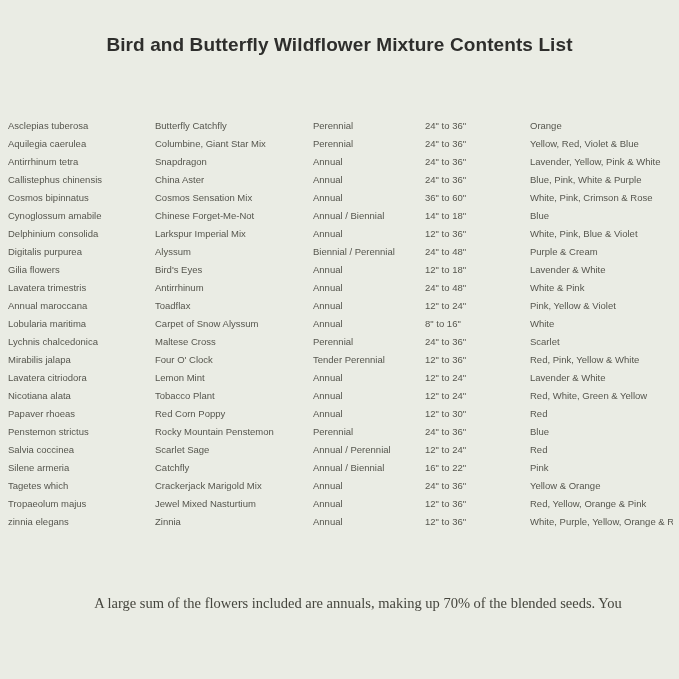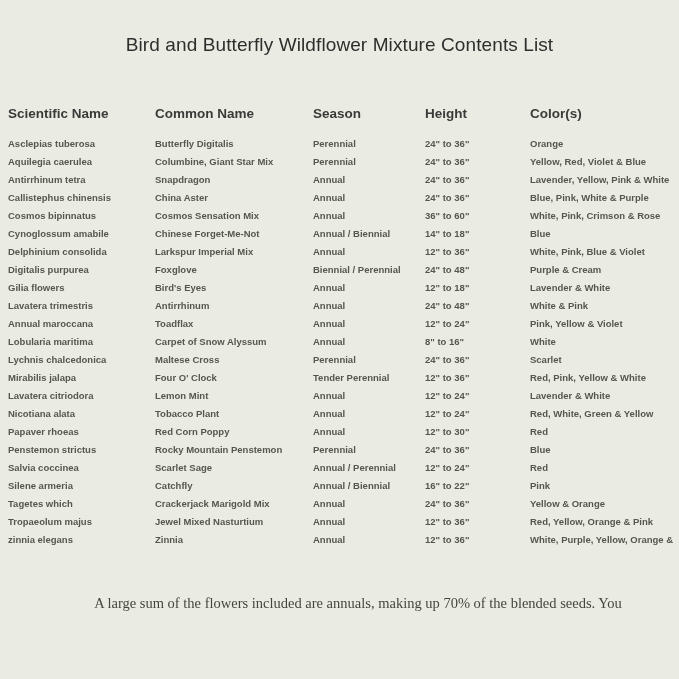--- a/index.html
+++ b/index.html
@@ -14,36 +14,35 @@
     position: relative;
     overflow: hidden;
   }
   .page-title {
     position: absolute;
     top: 34px;
     left: 0;
     width: 679px;
     text-align: center;
     font-size: 19px;
-    font-weight: 400;
+    font-weight: 700;
     color: #2e2e2c;
     letter-spacing: 0.1px;
     margin: 0;
   }
   .table {
     position: absolute;
     left: 8px;
     top: 104px;
     width: 665px;
   }
   .grid-row {
     display: grid;
     grid-template-columns: 147px 158px 112px 105px 1fr;
     align-items: center;
-    font-weight: bold;
   }
   .thead {
     font-size: 13.5px;
     font-weight: 600;
     color: #3a3a38;
     height: 18px;
   }
   .tbody {
     margin-top: 12px;
   }
@@ -71,31 +70,24 @@
     white-space: nowrap;
     padding-left: 37px;
   }
 </style>
 </head>
 <body>
 
 <h1 class="page-title">Bird and Butterfly Wildflower Mixture Contents List</h1>
 
 <div class="table">
-  <div class="grid-row thead">
-    <span class="cell">Scientific Name</span>
-    <span class="cell">Common Name</span>
-    <span class="cell">Season</span>
-    <span class="cell">Height</span>
-    <span class="cell">Color(s)</span>
-  </div>
   <div class="tbody">
       <div class="grid-row">
         <span class="cell">Asclepias tuberosa</span>
-        <span class="cell">Butterfly Digitalis</span>
+        <span class="cell">Butterfly Catchfly</span>
         <span class="cell">Perennial</span>
         <span class="cell">24" to 36"</span>
         <span class="cell">Orange</span>
       </div>
       <div class="grid-row">
         <span class="cell">Aquilegia caerulea</span>
         <span class="cell">Columbine, Giant Star Mix</span>
         <span class="cell">Perennial</span>
         <span class="cell">24" to 36"</span>
         <span class="cell">Yellow, Red, Violet &amp; Blue</span>
@@ -130,21 +122,21 @@
       </div>
       <div class="grid-row">
         <span class="cell">Delphinium consolida</span>
         <span class="cell">Larkspur Imperial Mix</span>
         <span class="cell">Annual</span>
         <span class="cell">12" to 36"</span>
         <span class="cell">White, Pink, Blue &amp; Violet</span>
       </div>
       <div class="grid-row">
         <span class="cell">Digitalis purpurea</span>
-        <span class="cell">Foxglove</span>
+        <span class="cell">Alyssum</span>
         <span class="cell">Biennial / Perennial</span>
         <span class="cell">24" to 48"</span>
         <span class="cell">Purple &amp; Cream</span>
       </div>
       <div class="grid-row">
         <span class="cell">Gilia flowers</span>
         <span class="cell">Bird's Eyes</span>
         <span class="cell">Annual</span>
         <span class="cell">12" to 18"</span>
         <span class="cell">Lavender &amp; White</span>

